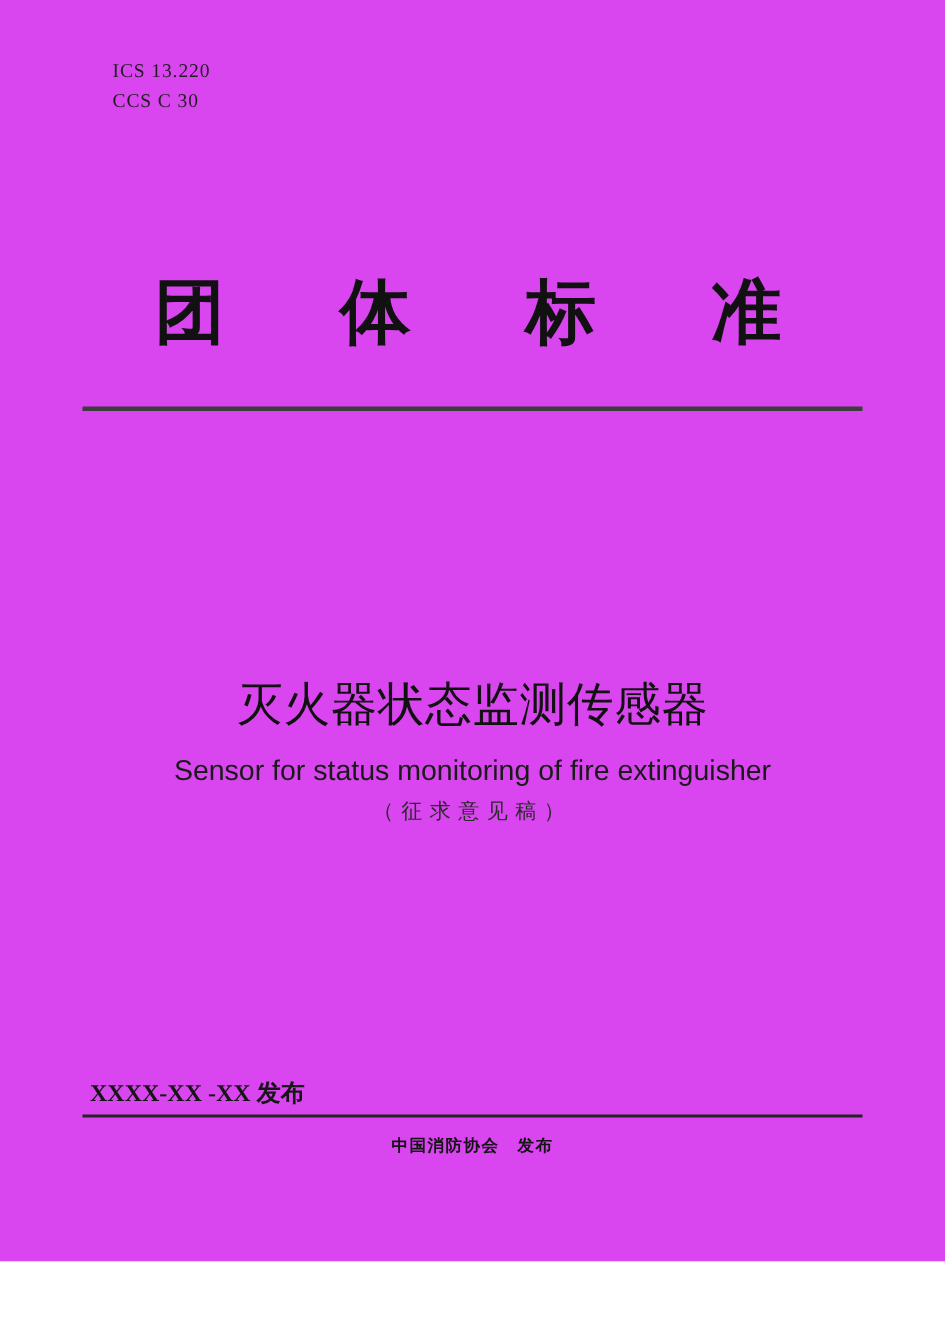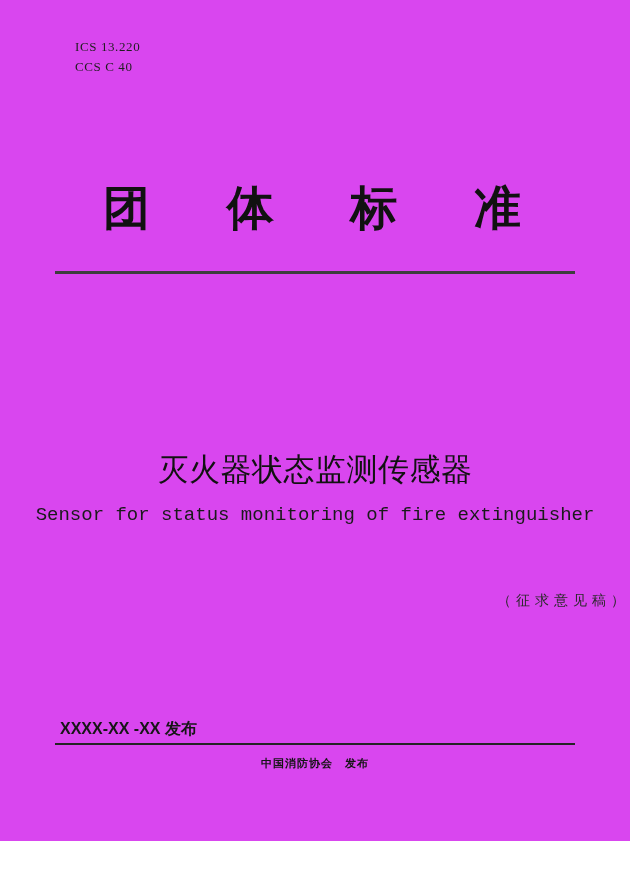--- a/index.html
+++ b/index.html
@@ -65,43 +65,43 @@
     font-weight: 400;
     letter-spacing: 0.5px;
     color: #111111;
   }
   .title-en {
     position: absolute;
     left: 0;
     top: 504px;
     width: 100%;
     text-align: center;
-    font-family: Liberation Mono, monospace;
+    font-family: Liberation Sans, sans-serif;
     font-size: 19px;
     color: #1a1a1a;
   }
   .draft-note {
     position: absolute;
     left: 0;
-    top: 592px;
+    top: 532px;
     width: 100%;
-    text-align: right;
+    text-align: center;
     font-family: "Liberation Serif", serif;
     font-size: 14px;
     letter-spacing: 5px;
     color: #2a2a2a;
   }
   .dates-row {
     position: absolute;
     left: 60px;
     right: 58px;
     top: 719px;
     display: flex;
     justify-content: space-between;
-    font-family: Liberation Sans, sans-serif;
+    font-family: Liberation Serif, serif;
     font-size: 16px;
     font-weight: 700;
     color: #161616;
   }
   .rule-bottom {
     position: absolute;
     left: 55px;
     top: 743px;
     width: 520px;
     height: 2px;
@@ -120,21 +120,21 @@
     color: #141414;
   }
 </style>
 </head>
 <body>
 
 <div class="page">
 
   <div class="codes">
     <div>ICS 13.220</div>
-    <div>CCS C 40</div>
+    <div>CCS C 30</div>
   </div>
 
   <div class="std-type">
     <span>团</span>
     <span>体</span>
     <span>标</span>
     <span>准</span>
   </div>
 
 

